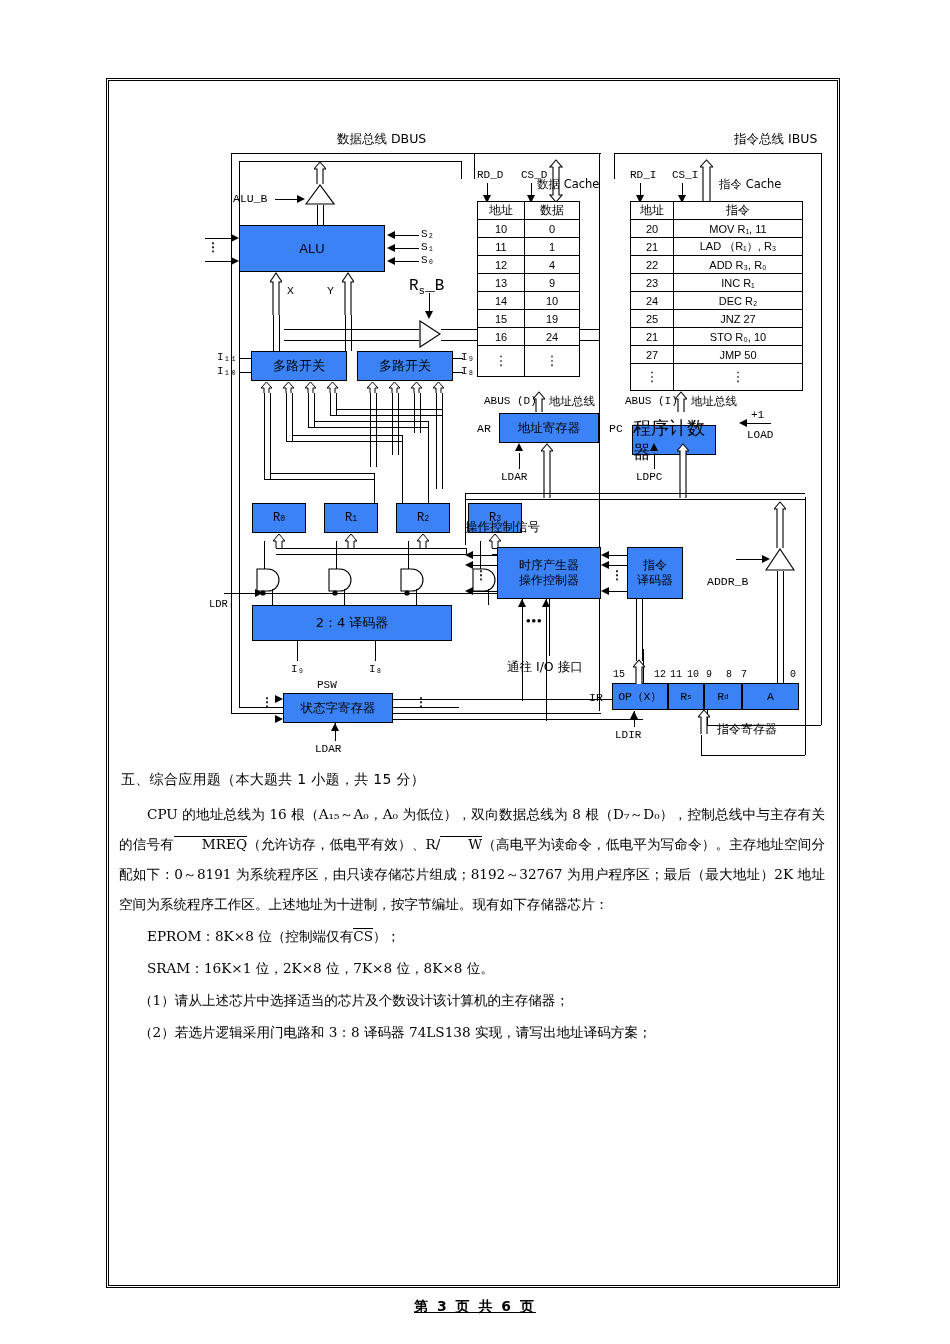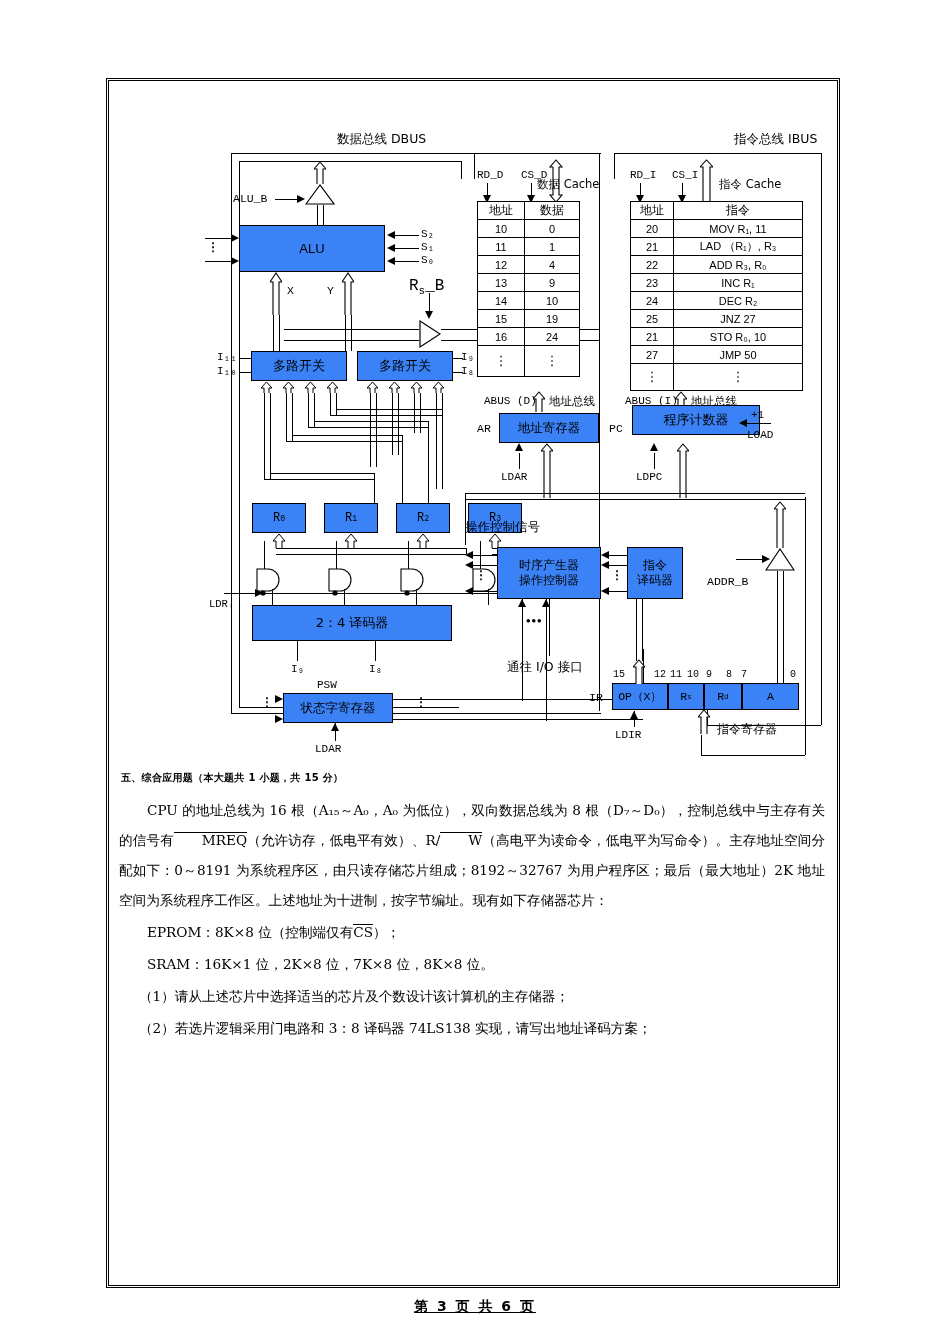--- a/index.html
+++ b/index.html
@@ -31,21 +31,21 @@
   table.cache{position:absolute;border-collapse:collapse;background:#fff;}
   table.cache td,table.cache th{border:1.1px solid #000;padding:0;text-align:center;
       font-family:"Liberation Sans",sans-serif;font-weight:normal;}
   table.cache th{font-family:"DejaVu Sans",sans-serif;}
   .dcell{height:17px;font-size:11px;}
   .icell{height:17px;font-size:11px;}
   .vdots{letter-spacing:0;line-height:8px;font-size:13px;}
 
   
   .textwrap{position:absolute;left:10px;top:690px;width:706px;}
-  h2.sec{font-family:"DejaVu Sans",sans-serif;font-weight:bold;font-size:10px;
+  h2.sec{font-family:"DejaVu Sans",sans-serif;font-weight:normal;font-size:14px;
          margin:0 0 10px 2px;letter-spacing:.3px;}
   p.para{font-family:"DejaVu Serif",serif;font-size:13.6px;line-height:30px;
          margin:0 0 2px 0;text-align:justify;text-justify:inter-ideograph;}
   p.indent{text-indent:28px;}
   p.sub2{margin-left:28px;}
   p.qitem{margin-left:20px;}
   .ovl{border-top:1.2px solid #000;padding-top:0px;display:inline-block;line-height:1.05;}
   .footer{position:absolute;left:0;top:1298px;width:950px;text-align:center;
           font-family:"DejaVu Sans",sans-serif;font-weight:bold;font-size:14px;letter-spacing:2px;text-decoration:underline;}
 </style>
@@ -513,21 +513,21 @@
           </div>
       <div class="harrow" style="left:566px;top:310px;">
             <svg width="12" height="22">
               <polyline points="3,21 3,8 0,8 6,1 12,8 9,8 9,21" fill="#fff" stroke="#000" stroke-width="1.1"></polyline>
             </svg>
           </div>
 
       <div class="lbl mono" style="left:368px;top:341px;font-size:11.5px;">AR</div>
       <div class="bx cjk" style="left:390px;top:332px;width:100px;height:30px;font-size:12.5px;">地址寄存器</div>
       <div class="lbl mono" style="left:500px;top:341px;font-size:11.5px;">PC</div>
-      <div class="bx cjk" style="left:523px;top:324px;width:128px;height:30px;font-size:13px;">程序计数器</div>
+      <div class="bx cjk" style="left:523px;top:344px;width:84px;height:30px;font-size:18px;">程序计数器</div>
       <div class="lbl mono" style="left:642px;top:328px;font-size:11px;">+1</div>
       <div class="ln lnh" style="left:634px;top:342px;width:28px;"></div>
       <div class="tri" style="left:630px;top:338px;">
             <svg width="8" height="8">
               <polygon points="8,0 0,4 8,8" fill="#000"></polygon>
             </svg>
           </div>
       <div class="lbl mono" style="left:638px;top:348px;font-size:11px;">LOAD</div>
 
       <div class="ln lnv" style="left:410px;top:372px;height:16px;"></div>

